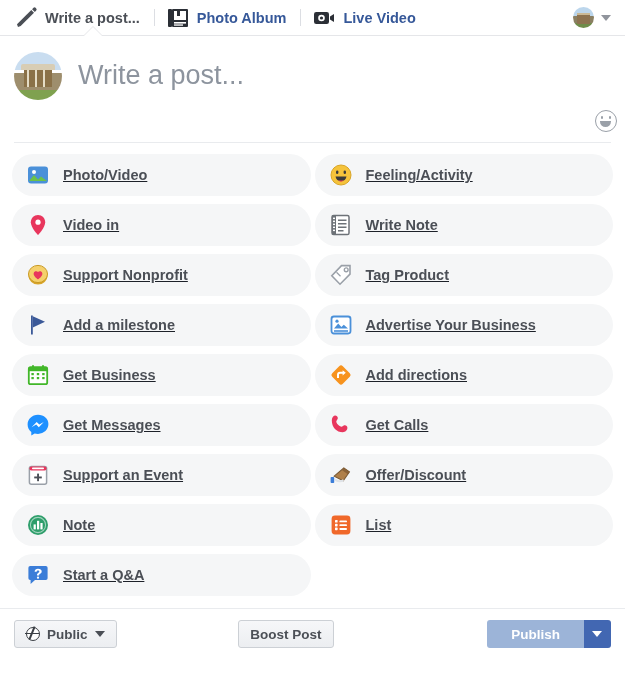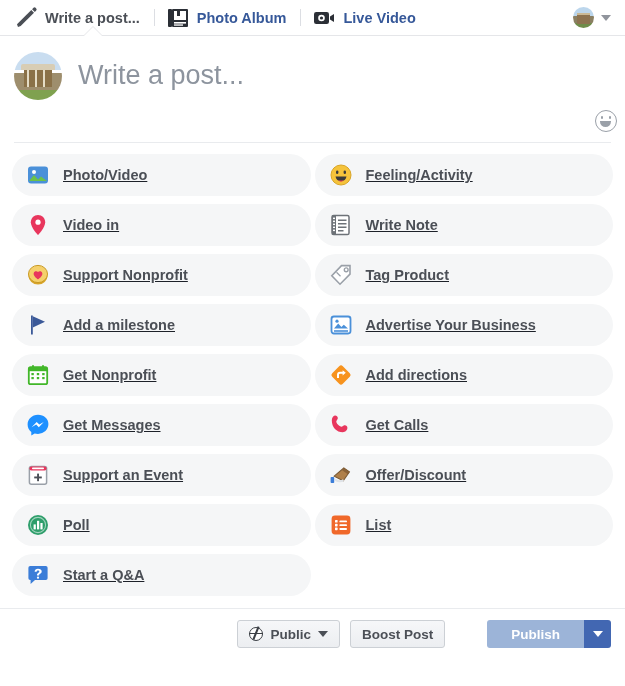--- a/index.html
+++ b/index.html
@@ -150,21 +150,21 @@
     font-weight: bold;
     color: #4b4f56;
     white-space: nowrap;
   }
   .ico { width: 24px; height: 24px; flex: none; display: block; }
 
   
   .footer-div { height: 1px; background: #e9ebee; margin-top: 8px; }
   .footer {
     height: 50px;
-    display: flex; align-items: center; justify-content: flex-end;
+    display: flex; align-items: center; justify-content: space-between;
     gap: 10px;
     padding: 0 14px;
   }
   .btn {
     height: 28px;
     display: flex; align-items: center; gap: 7px;
     padding: 0 11px;
     border: 1px solid #ccd0d5;
     border-radius: 3px;
     background: linear-gradient(#f6f7f9, #eceef1);
@@ -385,21 +385,21 @@
       <rect x="16" y="2" width="2" height="4" rx="1" fill="#42b72a"></rect>
       <g fill="#42b72a">
         <rect x="5.4" y="10" width="2.4" height="2.2"></rect>
           <rect x="10.8" y="10" width="2.4" height="2.2"></rect>
         <rect x="16.2" y="10" width="2.4" height="2.2"></rect>
         <rect x="5.4" y="14" width="2.4" height="2.2"></rect>
           <rect x="10.8" y="14" width="2.4" height="2.2"></rect>
         <rect x="16.2" y="14" width="2.4" height="2.2"></rect>
       </g>
     </svg>
-    <span class="opt-label">Get Nonprofit</span>
+    <span class="opt-label">Get Business</span>
   </div>
 
   <div class="opt">
     <svg class="ico" viewBox="0 0 24 24">
       <rect x="12" y="1.4" width="15" height="15" rx="2.6" fill="#f7931e" transform="rotate(45 12 1.4)"></rect>
       <path d="M9 15v-3.2a2 2 0 0 1 2-2h4.2" stroke="#fff" stroke-width="2" fill="none"></path>
       <path d="M13.6 7.2L16.8 9.8l-3.2 2.6z" fill="#fff"></path>
     </svg>
     <span class="opt-label">Add directions</span>
   </div>
@@ -442,21 +442,21 @@
   </div>
 
   <div class="opt">
     <svg class="ico" viewBox="0 0 24 24">
       <circle cx="12" cy="12" r="10" fill="#2e9e6b"></circle>
       <circle cx="12" cy="12" r="7.6" fill="none" stroke="#fff" stroke-width="1.1" opacity="0.55"></circle>
       <rect x="7.6" y="11.4" width="2.2" height="5" fill="#fff"></rect>
       <rect x="11" y="7.8" width="2.2" height="8.6" fill="#fff"></rect>
       <rect x="14.4" y="10" width="2.2" height="6.4" fill="#fff"></rect>
     </svg>
-    <span class="opt-label">Poll</span>
+    <span class="opt-label">Note</span>
   </div>
 
   <div class="opt">
     <svg class="ico" viewBox="0 0 24 24">
       <rect x="2.6" y="2.6" width="18.8" height="18.8" rx="3.4" fill="#f0682a"></rect>
       <g fill="#fff">
         <rect x="6" y="7" width="2.6" height="2.6" rx="0.6"></rect>
         <rect x="10.4" y="7.4" width="7.6" height="1.9" rx="0.9"></rect>
         <rect x="6" y="10.8" width="2.6" height="2.6" rx="0.6"></rect>
         <rect x="10.4" y="11.2" width="7.6" height="1.9" rx="0.9"></rect>

